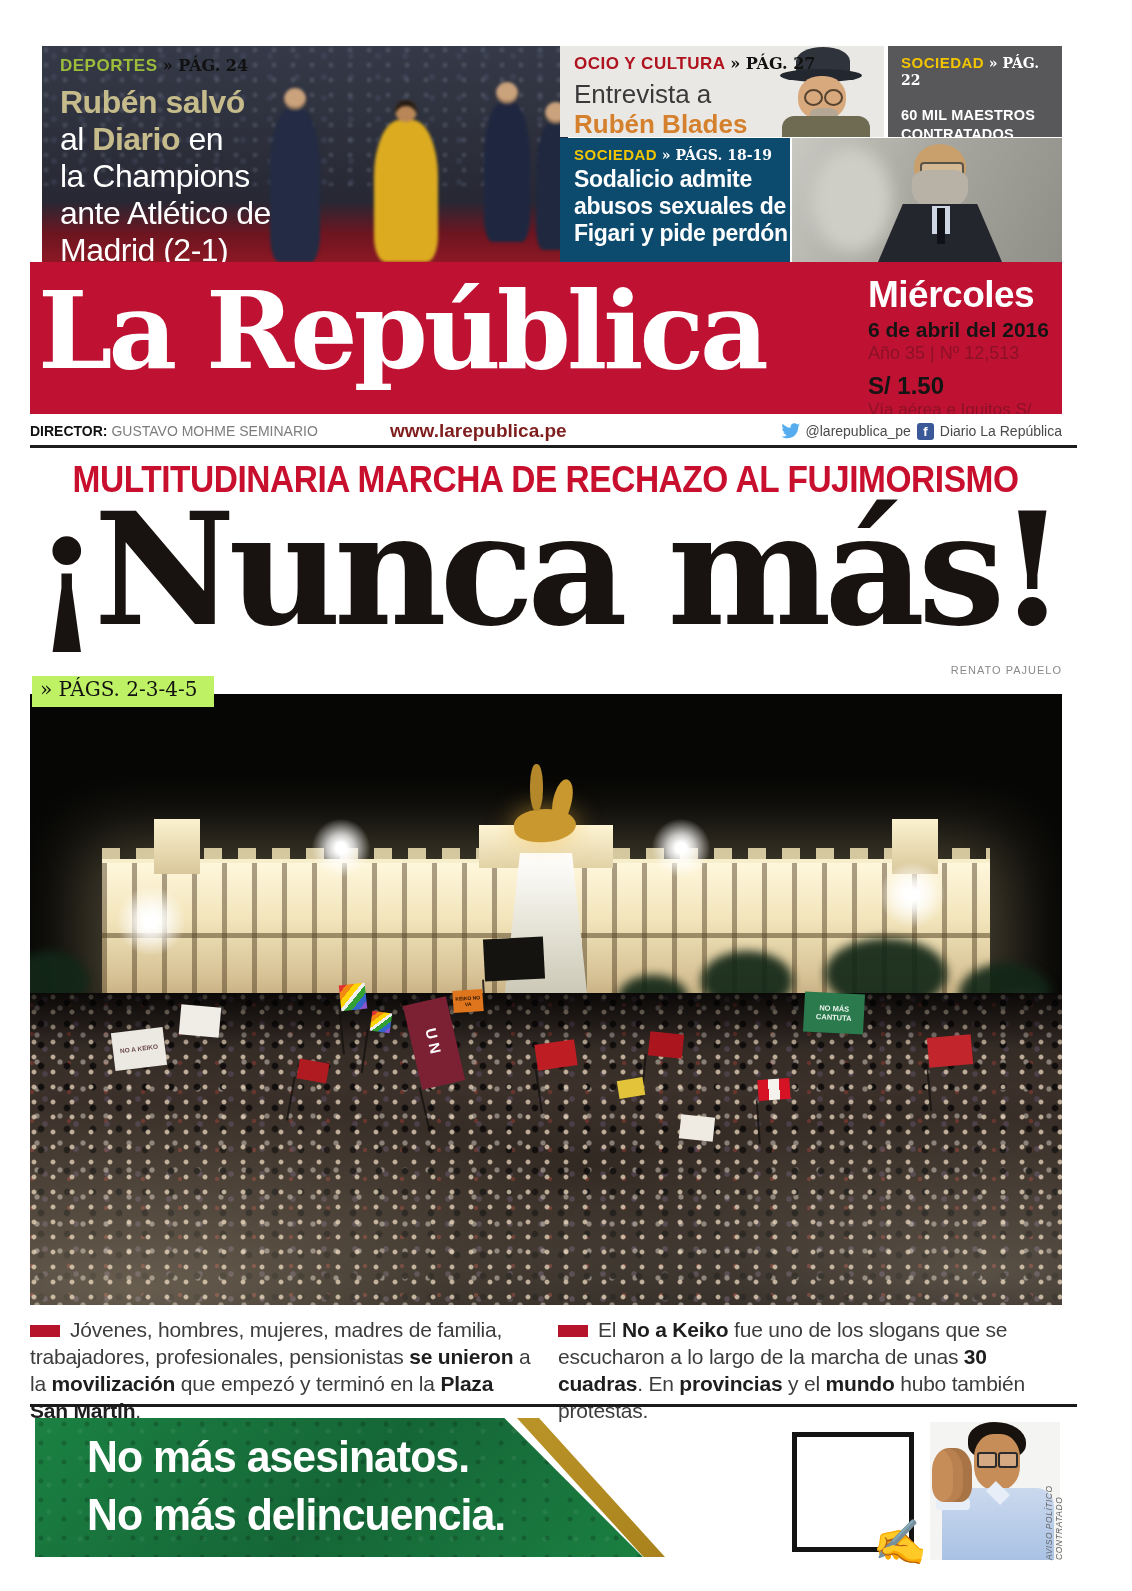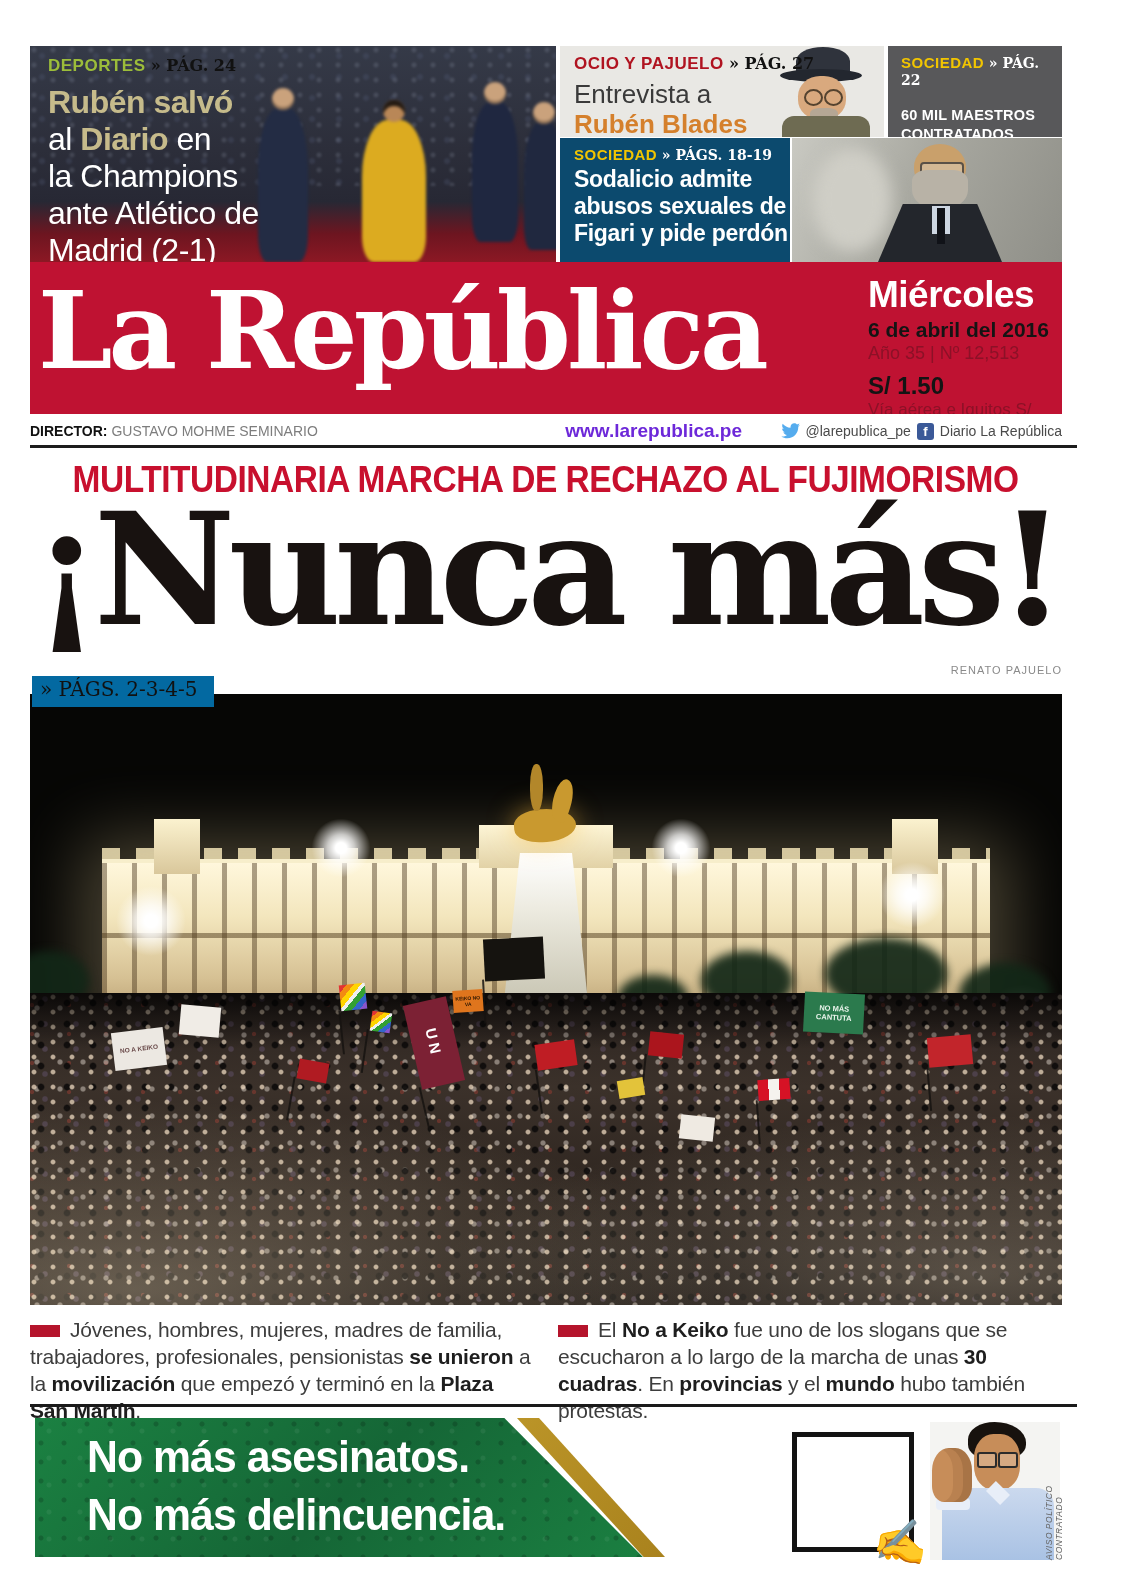--- a/index.html
+++ b/index.html
@@ -1,21 +1,21 @@
 <!DOCTYPE html>
 <html><head>
 <meta charset="utf-8">
 <style>
   html,body{margin:0;padding:0;background:#ffffff;}
   .page{position:relative;width:1132px;height:1591px;background:#ffffff;overflow:hidden;
         font-family:"Liberation Sans",sans-serif;}
   .abs{position:absolute;}
 
   
-  .teaser-sports{left:30px;top:46px;width:526px;height:216px;overflow:hidden;
+  .teaser-sports{left:42px;top:46px;width:526px;height:216px;overflow:hidden;
     background:linear-gradient(180deg,#353a48 0%,#2c2e3a 48%,#272834 72%,#6d1520 87%,#8c1824 100%);}
   .sports-noise{left:0;top:0;right:0;height:65%;opacity:.5;filter:blur(1px);
     background:radial-gradient(circle at 4px 4px,rgba(180,190,210,.35) 2px,transparent 3px),
                radial-gradient(circle at 12px 10px,rgba(90,100,130,.5) 2.5px,transparent 3.6px);
     background-size:19px 15px,27px 21px;}
   .player{filter:blur(1.5px);border-radius:40% 40% 18% 18%;}
   .player::before{content:'';position:absolute;left:50%;top:-20px;width:22px;height:22px;margin-left:-11px;
     border-radius:50%;background:#caa27c;box-shadow:inset 0 -3px 0 rgba(40,30,20,.35);}
   .pl1{left:228px;top:62px;width:50px;height:154px;background:#232c44;}
   .pl2{left:332px;top:74px;width:64px;height:142px;background:#dcab20;}
@@ -67,33 +67,33 @@
   .mh-day{font-size:37px;font-weight:700;color:#ffffff;letter-spacing:-.5px;}
   .mh-date{margin-top:6px;font-size:21px;font-weight:700;color:#141414;}
   .mh-edition{margin-top:4px;font-size:18px;color:#8c1127;}
   .mh-price{margin-top:12px;font-size:24px;font-weight:700;color:#141414;}
   .mh-note{margin-top:3px;font-size:17px;color:#8c1127;}
 
   
   .director{left:30px;top:419px;width:1032px;height:24px;font-size:14px;display:flex;align-items:center;}
   .dir-left{flex:0 0 360px;color:#7d7d7d;}
   .dir-left .lbl{color:#111;font-weight:700;text-align:center;}
-  .dir-center{flex:1;text-align:right;color:#6d28d9;font-weight:700;font-size:19px;}
+  .dir-center{flex:1;text-align:left;color:#7f1d1d;font-weight:700;font-size:19px;}
   .dir-right{flex:0 0 320px;display:flex;align-items:center;justify-content:flex-end;gap:6px;color:#4a4a4a;}
   .fb-badge{display:inline-block;width:17px;height:17px;background:#3b5998;border-radius:3px;color:#fff;
             font-weight:700;font-size:13px;text-align:center;line-height:17px;}
   .rule1{left:30px;top:445px;width:1047px;height:3px;background:#1d1d1d;}
 
   
   .kicker{left:30px;top:459px;width:1032px;text-align:center;}
   .kicker span{display:inline-block;color:#c8102e;font-weight:700;font-size:36px;letter-spacing:-.5px;
                transform:scaleX(.93);transform-origin:center;white-space:nowrap;}
   .headline{left:30px;top:489px;width:1032px;text-align:center;font-family:"DejaVu Serif",serif;
             font-weight:700;font-size:155px;line-height:1.05;color:#181210;letter-spacing:-7px;white-space:nowrap;}
-  .pages-ref{left:32px;top:676px;z-index:3;background:#0369a1;padding:1px 16px 6px 8px;
+  .pages-ref{left:32px;top:676px;z-index:3;background:#bef264;padding:1px 16px 6px 8px;
              font-family:"DejaVu Serif",serif;font-size:20px;color:#111;}
   .credit{left:30px;top:664px;width:1032px;text-align:right;font-size:11px;color:#8a8a8a;letter-spacing:1px;}
 
   
   .photo{left:30px;top:694px;width:1032px;height:611px;background:#060605;overflow:hidden;}
   .building{left:7%;right:7%;top:27%;height:25%;
     background:repeating-linear-gradient(90deg,rgba(70,50,25,.45) 0 5px,rgba(0,0,0,0) 5px 30px),
                linear-gradient(180deg,#fff7dc 0%,#f3e6bd 35%,#d6c194 75%,#b89f72 100%);
     box-shadow:0 0 70px 20px rgba(255,230,170,.28);border-top:4px solid #f7eecb;}
   .building::after{content:'';position:absolute;inset:0;
@@ -234,21 +234,21 @@
       <div class="abs b-hat-dome"></div>
       <div class="abs b-hat-brim"></div>
       <div class="abs b-face"></div>
       <div class="abs b-lens l"></div>
       <div class="abs b-lens r"></div>
       <div class="abs b-beard"></div>
       <div class="abs b-jacket"></div>
     </div>
     <div class="abs culture-text">
       <div class="section-line">
-        <span style="color:#b01320">OCIO Y PAJUELO</span>
+        <span style="color:#b01320">OCIO Y CULTURA</span>
         <span class="ref" style="color:#111">» PÁG. 27</span>
       </div>
       <div class="culture-l1">Entrevista a</div>
       <div class="culture-l2">Rubén Blades</div>
     </div>
   </div>
 
   <div class="abs teaser-teachers">
     <div class="abs teachers-text">
       <div class="section-line" style="font-size:15px">

